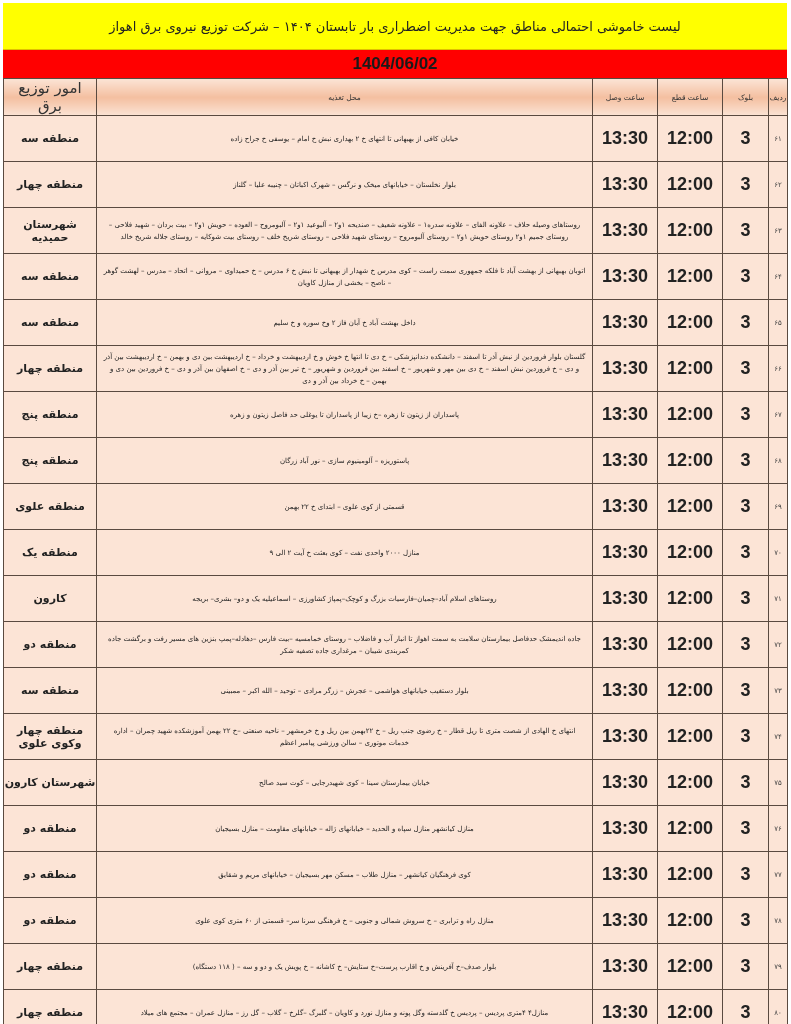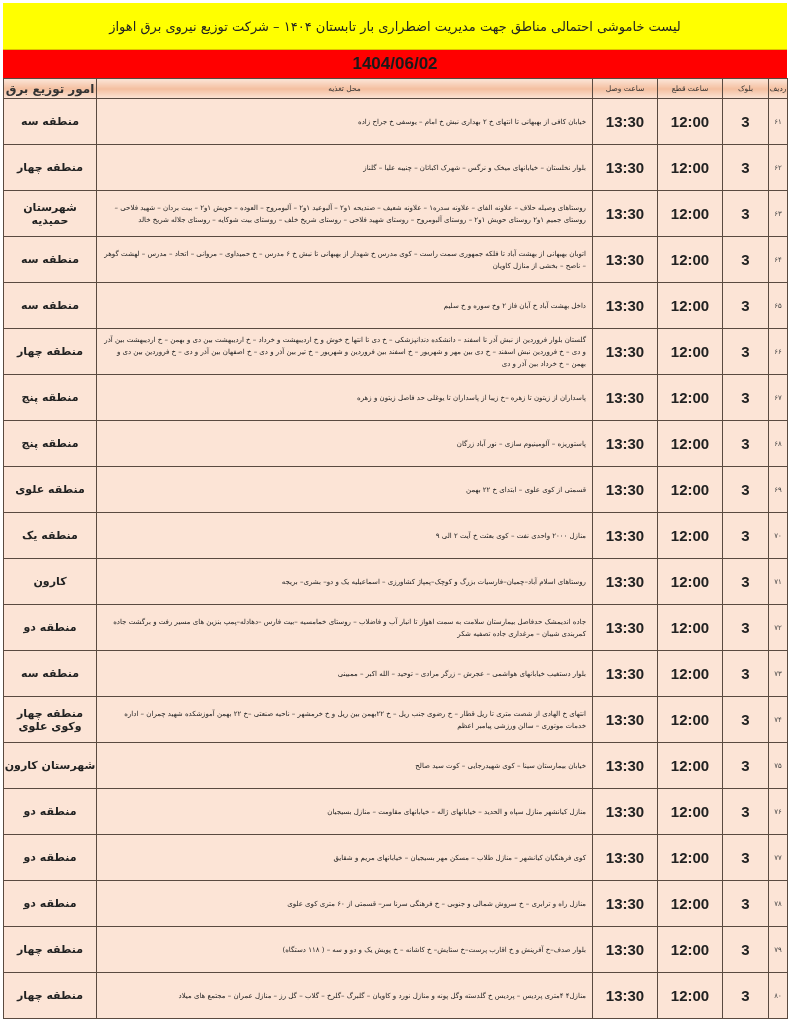--- a/index.html
+++ b/index.html
@@ -9,25 +9,25 @@
   .title-band { height:46px; background:#ffff00; display:flex; align-items:center;
                 justify-content:center; font-size:13px; color:#222; direction:rtl;
                 border-bottom:1px solid #e0c000; }
   .date-band { height:28px; background:#ff0000; display:flex; align-items:center;
                justify-content:center; font-family:"Liberation Sans", sans-serif;
                font-weight:bold; font-size:17px; color:#1a1a1a; }
   table { border-collapse:collapse; width:784px; table-layout:fixed; direction:rtl; }
   th, td { border:1px solid #5a4a40; padding:0; text-align:center; vertical-align:middle; }
   th { height:19px; font-weight:normal; font-size:7.5px; color:#333;
        background:linear-gradient(to bottom,#fbe3d4 0%,#f4bfa0 50%,#fbe3d4 100%); }
-  th.affairs-h { font-weight:bold; font-size:12px; }
+  th.affairs-h { font-weight:normal; font-size:15px; }
   td { height:45px; background:#fce4d6; color:#222; }
   td.num { font-size:7px; color:#444;margin-left:32px; }
-  td.block, td.time { font-family:"Liberation Sans", sans-serif; font-weight:bold; font-size:15px;margin-top:40px; }
-  td.loc { font-size:7px; line-height:12px; padding:0 6px;text-align:right; }
+  td.block, td.time { font-family:"Liberation Sans", sans-serif; font-weight:bold; font-size:18px;margin-top:40px; }
+  td.loc { font-size:7px; line-height:12px; padding:0 6px; }
   td.affairs { font-weight:bold; font-size:11px; }
 </style>
 </head>
 <body>
 
 <div class="sheet">
   <div class="title-band">لیست خاموشی احتمالی مناطق جهت مدیریت اضطراری بار تابستان ۱۴۰۴ – شرکت توزیع نیروی برق اهواز</div>
   <div class="date-band">1404/06/02</div>
   <table>
     <colgroup>

